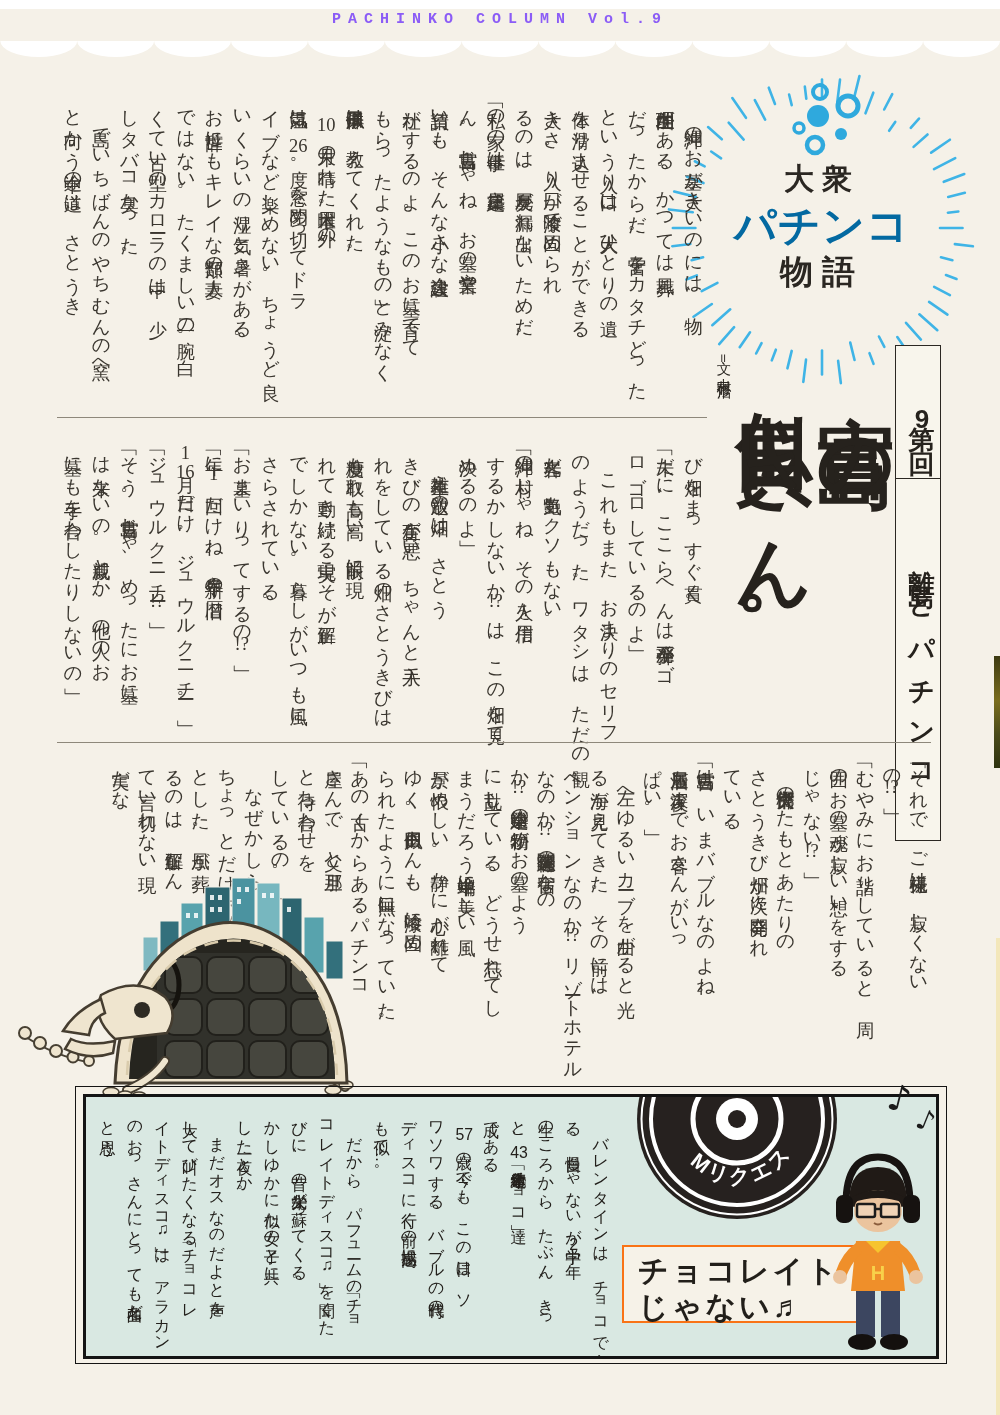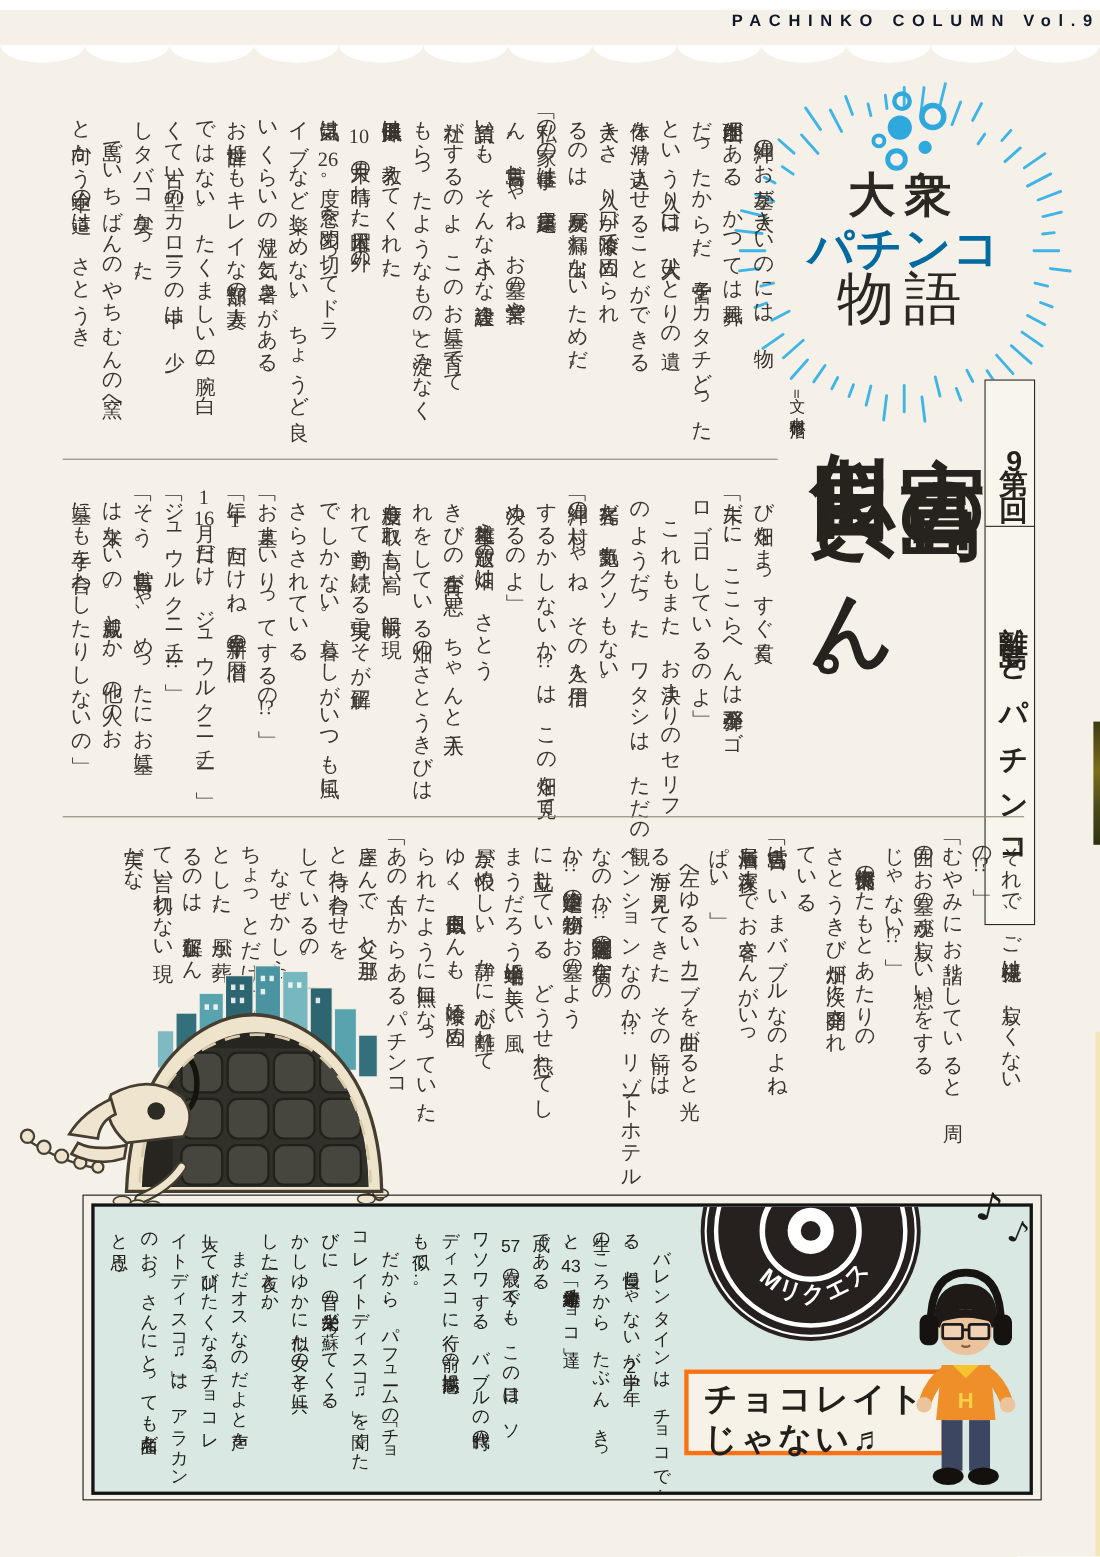--- a/index.html
+++ b/index.html
@@ -1,40 +1,40 @@
 <!DOCTYPE html>
 <html><head>
 <meta charset="utf-8">
 <style>
   html,body{margin:0;padding:0;}
   .page{position:relative;width:1000px;height:1415px;background:#f5f1e8;overflow:hidden;
         font-family:"Liberation Sans","DejaVu Sans",sans-serif;}
   .abs{position:absolute;}
 
   
-  .header-label{position:absolute;top:11px;left:0;width:100%;text-align:right;
-    font-family:Liberation Sans, sans-serif;font-weight:bold;
-    font-size:15px;letter-spacing:7px;color:#0f172a;}
+  .header-label{position:absolute;top:11px;left:0;width:100%;text-align:center;
+    font-family:Liberation Mono, monospace;font-weight:bold;
+    font-size:15px;letter-spacing:7px;color:#8b5cf6;}
 
   
   .vcol{writing-mode:vertical-rl;text-orientation:mixed;color:#3a362f;}
   .vline{white-space:nowrap;}
   .tcy{text-combine-upright:all;}
 
   .article{font-family:"Liberation Serif","DejaVu Serif",serif;font-size:18.5px;}
   .b1,.b2{line-height:28.2px;}
   .b3{line-height:26.6px;}
 
   .divider{position:absolute;height:1px;background:#8e887b;}
 
   
   .logo-words{position:absolute;left:722px;top:155px;width:200px;text-align:center;color:#2b2722;}
-  .logo-w1{font-size:43px;font-weight:bold;letter-spacing:8px;line-height:47px;}
+  .logo-w1{font-size:30px;font-weight:bold;letter-spacing:8px;line-height:47px;}
   .logo-w2{font-size:42px;font-weight:bold;letter-spacing:1px;line-height:47px;color:#0369a1;}
-  .logo-w3{font-size:52px;font-weight:normal;letter-spacing:9px;line-height:46px;}
+  .logo-w3{font-size:33px;font-weight:bold;letter-spacing:9px;line-height:46px;}
 
   
   .episode-box{position:absolute;left:895px;top:345px;width:44px;height:494px;
     border:1.5px solid #2b2722;background:#f8f5ec;}
   .ep-seg{writing-mode:vertical-rl;text-orientation:mixed;font-weight:bold;color:#26221d;
     width:100%;display:flex;justify-content:center;}
   .ep-num{height:133px;border-bottom:1px solid #2b2722;font-size:26px;padding-top:14px;box-sizing:border-box;}
   .ep-theme{height:359px;font-size:26px;letter-spacing:13px;padding-top:22px;box-sizing:border-box;}
 
   .main-title{position:absolute;left:734px;top:352px;height:560px;width:164px;
@@ -44,21 +44,21 @@
     font-size:14.5px;color:#2b2722;letter-spacing:2px;}
 
   
   .bgm-outer{position:absolute;left:75px;top:1086px;width:870px;height:276px;
     border:1px solid #141414;}
   .bgm-box{position:absolute;left:83px;top:1094px;width:850px;height:259px;
     border:3px solid #141414;background:#d9e8e2;overflow:hidden;}
   .bgm-col{position:absolute;left:8px;top:13px;height:242px;font-size:16px;
     line-height:27.4px;color:#23201c;font-weight:500;}
   .song-box{position:absolute;left:536px;top:148px;width:238px;height:78px;
-    background:#f6f2e8;border:4px solid #f97316;box-sizing:border-box;z-index:1;
+    background:#f6f2e8;border:2px solid #f97316;box-sizing:border-box;z-index:1;
     padding:6px 0 0 14px;}
   .song-line{font-size:30px;font-weight:bold;letter-spacing:3px;line-height:36px;color:#221f1a;}
   .doll{position:absolute;left:742px;top:52px;z-index:2;}
   .note{position:absolute;color:#1b1b1b;font-family:"DejaVu Sans",sans-serif;z-index:3;}
   .note1{left:888px;top:1078px;font-size:36px;transform:rotate(14deg);}
   .note2{left:917px;top:1104px;font-size:28px;transform:rotate(22deg);}
 
   
   .edge-dark{position:absolute;left:994px;top:656px;width:6px;height:112px;
     background:linear-gradient(180deg,#3d3a12,#7a6d1d 40%,#4a4a1a 70%,#2e330f);}

